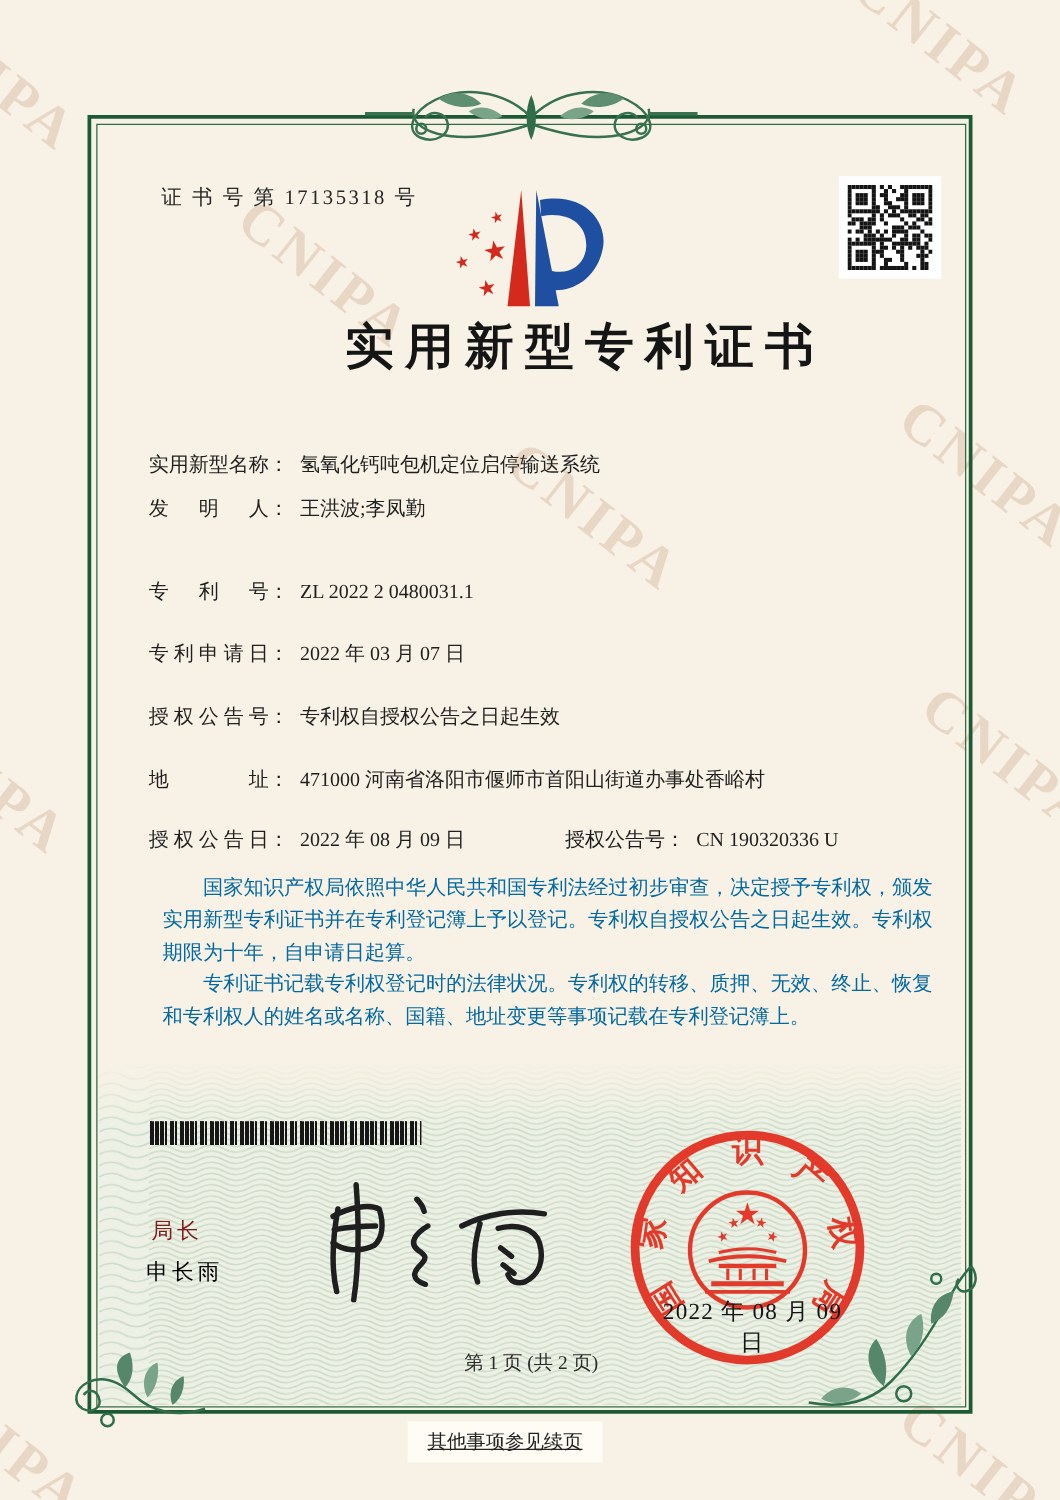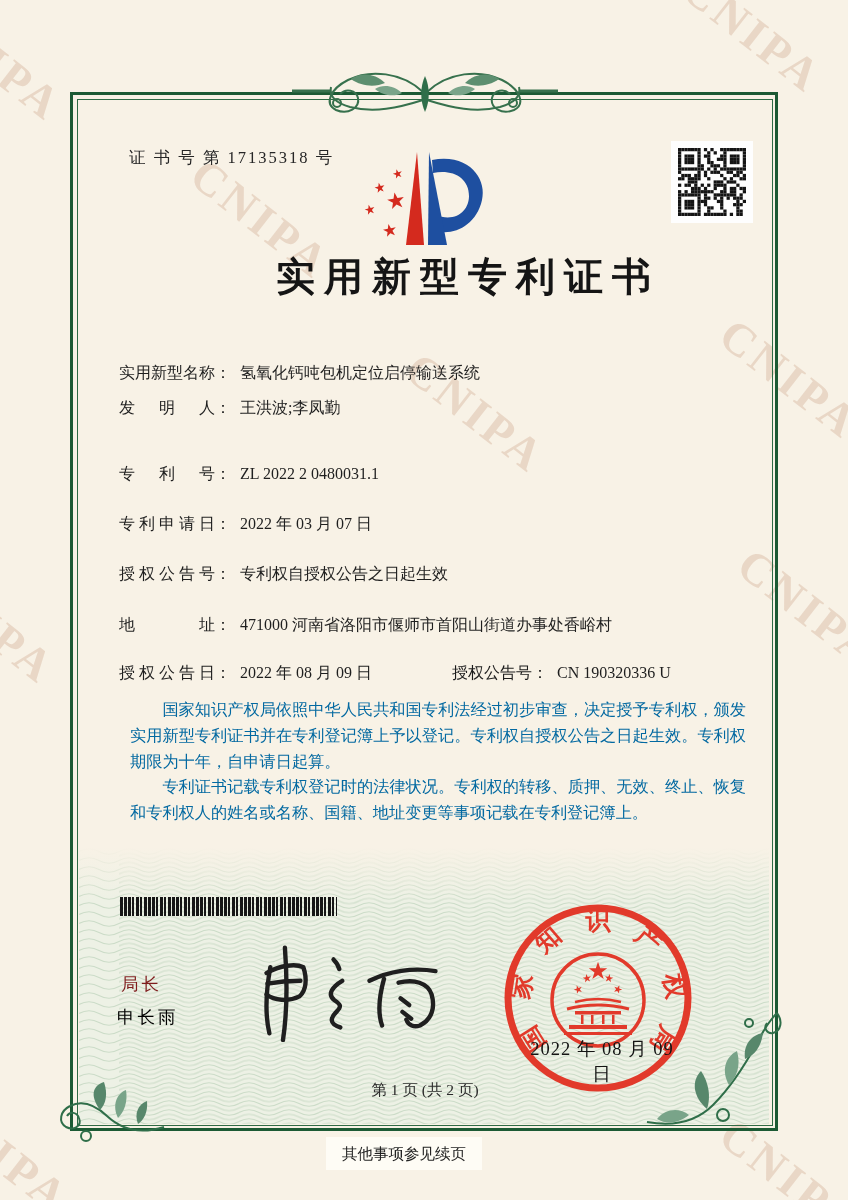--- a/index.html
+++ b/index.html
@@ -47,21 +47,21 @@
       repeating-linear-gradient(90deg,#161616 0 1px,transparent 1px 6px);}
   .director-title{position:absolute;left:121px;top:972px;font-size:17.5px;color:#7f1d1d;font-family:Liberation Sans, sans-serif;letter-spacing:3px;}
   .director-name{position:absolute;left:117px;top:1005px;font-size:17.5px;color:#000000;font-family:"Liberation Sans",sans-serif;letter-spacing:3px;}
   .signature{position:absolute;left:252px;top:940px;}
   .seal{position:absolute;left:503px;top:903px;}
   .seal-char{font-size:25px;font-weight:bold;fill:#e22d1e;font-family:"Liberation Serif",serif;}
   .seal-date{position:absolute;left:522px;top:1036px;width:160px;text-align:center;
     font-size:18.5px;letter-spacing:1px;color:#141414;}
   .page-info{position:absolute;left:0;top:1080px;width:810px;text-align:center;font-size:15.5px;color:#2a2a2a;margin-left:20px;}
   .cont-box{position:absolute;left:326px;top:1137px;width:156px;height:33px;line-height:33px;
-    background:#fefcf5;text-align:center;font-size:15.5px;color:#222;}
+    background:#fefcf5;text-align:center;font-size:15.5px;color:#222;text-decoration:underline;}
   .orn{position:absolute;}
 </style>
 </head>
 <body>
 
 <div class="page">
 
   <span class="wm" style="left:-55px;top:-10px">CNIPA</span>
   <span class="wm" style="left:705px;top:-38px">CNIPA</span>
   <span class="wm" style="left:213px;top:148px">CNIPA</span>

